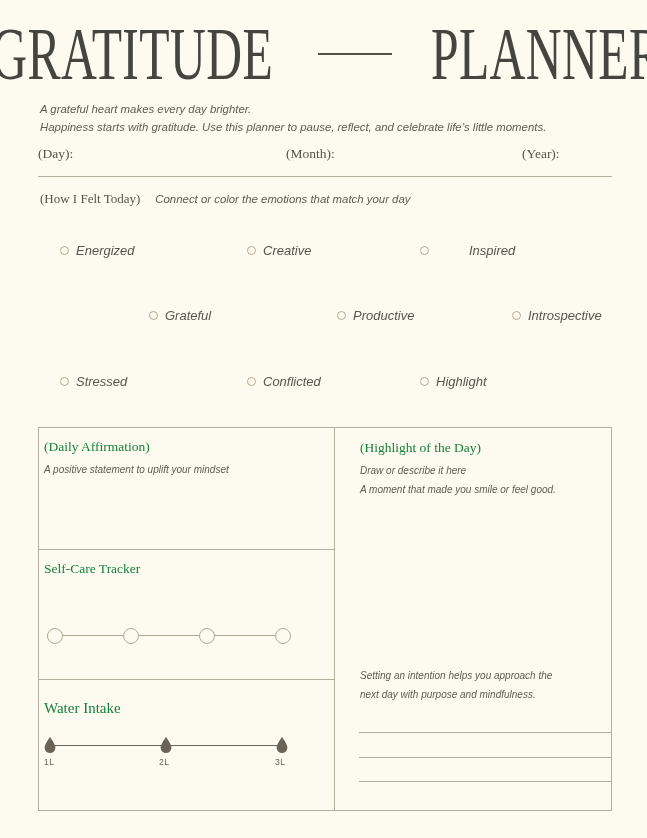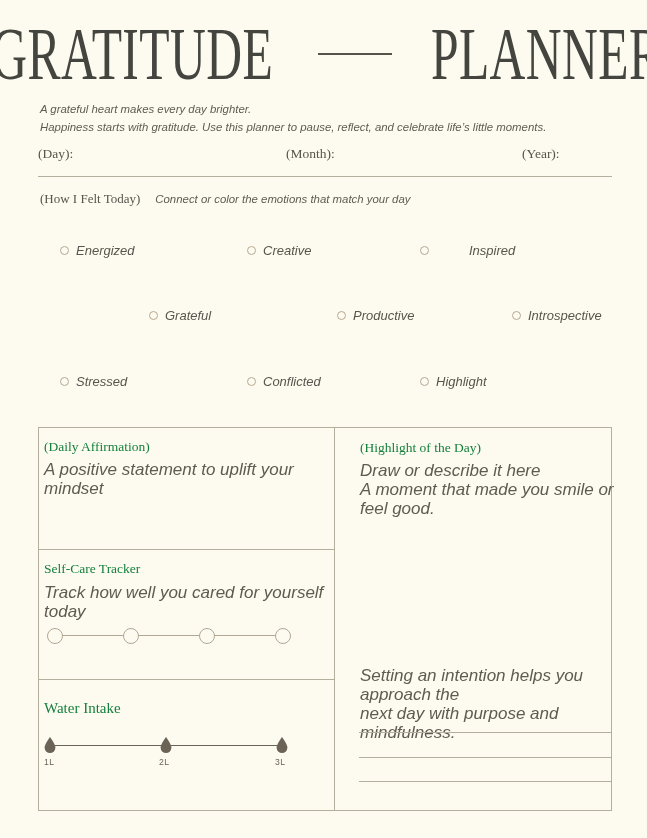--- a/index.html
+++ b/index.html
@@ -165,21 +165,21 @@
   .sec-title {
     position: absolute;
     font-size: 13.5px;
     color: #15803d;
     white-space: nowrap;
   }
   .sec-sub {
     position: absolute;
     font-family: "Liberation Sans", "DejaVu Sans", sans-serif;
     font-style: italic;
-    font-size: 17px;
+    font-size: 10px;
     line-height: 19px;
     color: #5d5b52;
   }
 
   
   .tracker {
     position: absolute;
     left: 47px; top: 628px;
     width: 244px; height: 16px;
   }
@@ -306,21 +306,20 @@
   <div class="rule rule-panel-bottom"></div>
   <div class="v-divider"></div>
   <div class="v-divider-left"></div>
   <div class="v-divider-right"></div>
 
   <div class="sec-title" style="left:44px; top:439px;">(Daily Affirmation)</div>
   <div class="sec-sub" style="left:44px; top:460px; width:280px;">A positive statement to uplift your mindset</div>
   <div class="rule rule-left-1"></div>
 
   <div class="sec-title" style="left:44px; top:561px;">Self-Care Tracker</div>
-  <div class="sec-sub" style="left:44px; top:583px; width:280px;">Track how well you cared for yourself today</div>
 
   <div class="tracker">
     <div class="trail"></div>
     <div class="node" style="left:0px;"></div>
     <div class="node" style="left:76px;"></div>
     <div class="node" style="left:152px;"></div>
     <div class="node" style="left:228px;"></div>
   </div>
 
   <div class="rule rule-left-2"></div>

